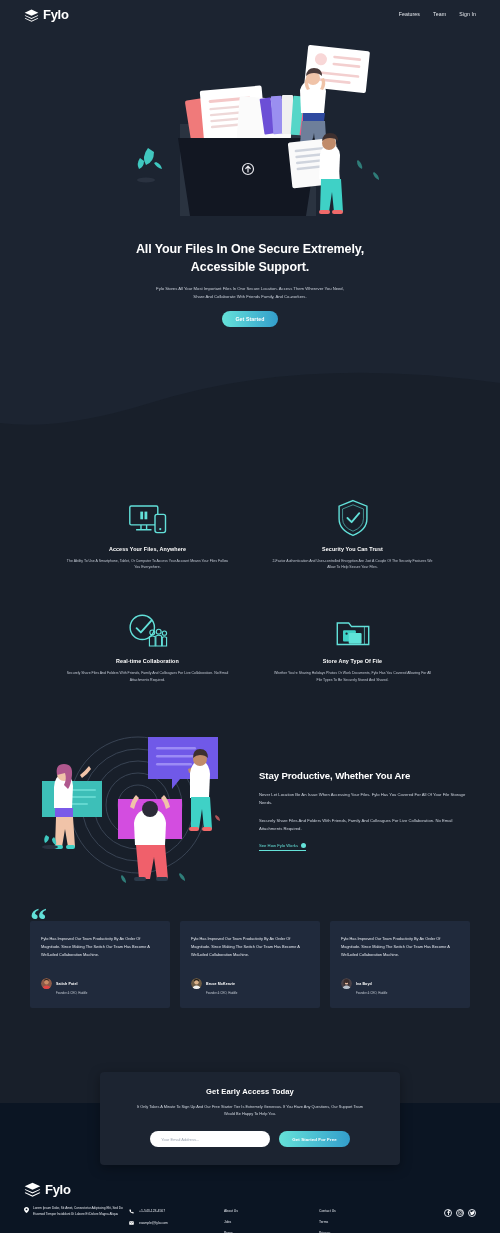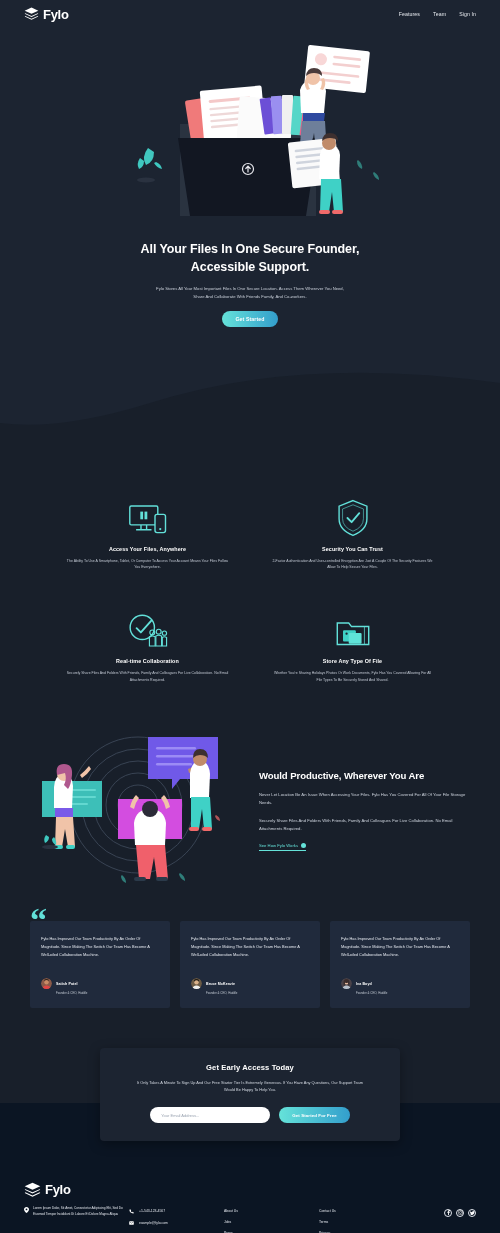--- a/index.html
+++ b/index.html
@@ -13,21 +13,21 @@
   }
   .page { width:500px; position:relative; }
 
   
   .header {
     height:28px;
     display:flex; align-items:center; justify-content:space-between;
     padding:0 24px;
     background:#1C2431;
   }
-  .logo { display:flex; align-items:flex-start; gap:4px; }
+  .logo { display:flex; align-items:flex-end; gap:4px; }
   .logo svg { display:block; }
   .logo-text { font-size:13px; font-weight:700; letter-spacing:-0.3px; color:#fff; }
   .nav { display:flex; gap:13px; }
   .nav a { font-size:5.2px; color:#e6e9ee; text-decoration:none; letter-spacing:0.1px; }
 
   
   .hero {
     background:#1C2431;
     padding:12px 0 0;
     position:relative;
@@ -103,21 +103,21 @@
   .tperson { display:flex; align-items:center; gap:4px; margin-top:12px; }
   .avatar { width:11px; height:11px; border-radius:50%; overflow:hidden; flex:none; }
   .avatar svg { display:block; }
   .tname { font-size:3.6px; font-weight:700; color:#fff; letter-spacing:0.1px; }
   .trole { font-size:2.9px; color:#c3cad4; margin-top:1.5px; }
 
   
   .cta-wrap { position:relative; background:#181F2A; height:120px; }
   .cta-lower { position:absolute; left:0; right:0; bottom:0; height:65px; background:#0B1523; }
   .cta {
-    position:absolute; left:100px; top:0; width:300px;
+    position:absolute; left:100px; top:24px; width:300px;
     background:#1C2431; border-radius:4px;
     padding:15px 26px 18px; text-align:center;
     box-shadow:0 3px 12px rgba(0,0,0,0.35);
   }
   .cta h2 { font-size:7.6px; font-weight:700; letter-spacing:0.1px; }
   .cta p { font-size:3.9px; line-height:1.95; color:#d2d8e1; margin:7px auto 0; max-width:230px; }
   .cta-form { display:flex; gap:9px; justify-content:center; margin-top:13px; }
   .cta-input {
     width:120px; height:16px; border-radius:10px; border:none;
     background:#fff; color:#6c7582; font-size:4px;
@@ -237,21 +237,21 @@
         <path d="M210 114 q2 -9 10 -9 q9 0 10 10 l-1 24 l-20 0 z" fill="#ffffff"></path>
         <circle cx="219" cy="103" r="7" fill="#c08b6a"></circle>
         <path d="M212 101 q1 -8 8 -8 q8 0 8 8 q-3 -3 -8 -3 q-5 0 -8 3 z" fill="#3d2f2f"></path>
         <path d="M211 139 l20 0 l2 33 l-9 0 l-2 -20 l-3 20 l-9 0 z" fill="#3fd1c6"></path>
         <rect x="209" y="170" width="11" height="4" rx="2" fill="#f06a6a"></rect>
         <rect x="222" y="170" width="11" height="4" rx="2" fill="#f06a6a"></rect>
       </g>
     </svg>
 
     <h1>
-      <span>All Your Files In One Secure Founder,</span><br>
+      <span>All Your Files In One Secure Extremely,</span><br>
       <span>Accessible Support.</span>
     </h1>
     <p>Fylo Stores All Your Most Important Files In One Secure Location. Access Them Wherever You Need, Share And Collaborate With Friends Family, And Co-workers.</p>
     <button class="btn-primary">Get Started</button>
 
     <svg class="curve" viewBox="0 0 500 112" preserveAspectRatio="none">
       <path d="M0 0 L500 0 L500 112 L0 112 Z" fill="#181F2A"></path>
       <path d="M0 0 L500 0 L500 38 Q300 10 150 58 Q60 86 0 78 Z" fill="#1C2431"></path>
     </svg>
   </div>
@@ -372,21 +372,21 @@
 
       <path d="M16 108 q-3 4 -1 8 q4 -2 4 -6 z" fill="#3fc8c0"></path>
       <path d="M24 110 q3 4 2 8 q-4 -2 -4 -6 z" fill="#3fc8c0"></path>
       <ellipse cx="20" cy="120" rx="8" ry="2" fill="#2a3240"></ellipse>
       <path d="M92 148 q4 3 4 8 q-5 -2 -5 -7 z" fill="#2f7d79"></path>
       <path d="M150 146 q5 3 5 8 q-5 -2 -6 -7 z" fill="#2f7d79"></path>
       <path d="M186 88 q4 2 4 6 q-4 -1 -5 -5 z" fill="#f06a6a" opacity="0.7"></path>
     </svg>
 
     <div class="productive-copy">
-      <h2>Would Productive, Wherever You Are</h2>
+      <h2>Stay Productive, Whether You Are</h2>
       <p>Never Let Location Be An Issue When Accessing Your Files. Fylo Has You Covered For All Of Your File Storage Needs.</p>
       <p>Securely Share Files And Folders With Friends, Family And Colleagues For Live Collaboration. No Email Attachments Required.</p>
       <a href="#" class="link-works">
         <span>See How Fylo Works</span>
         <span class="arrow"></span>
       </a>
     </div>
   </div>
 
   <div class="testimonials">

